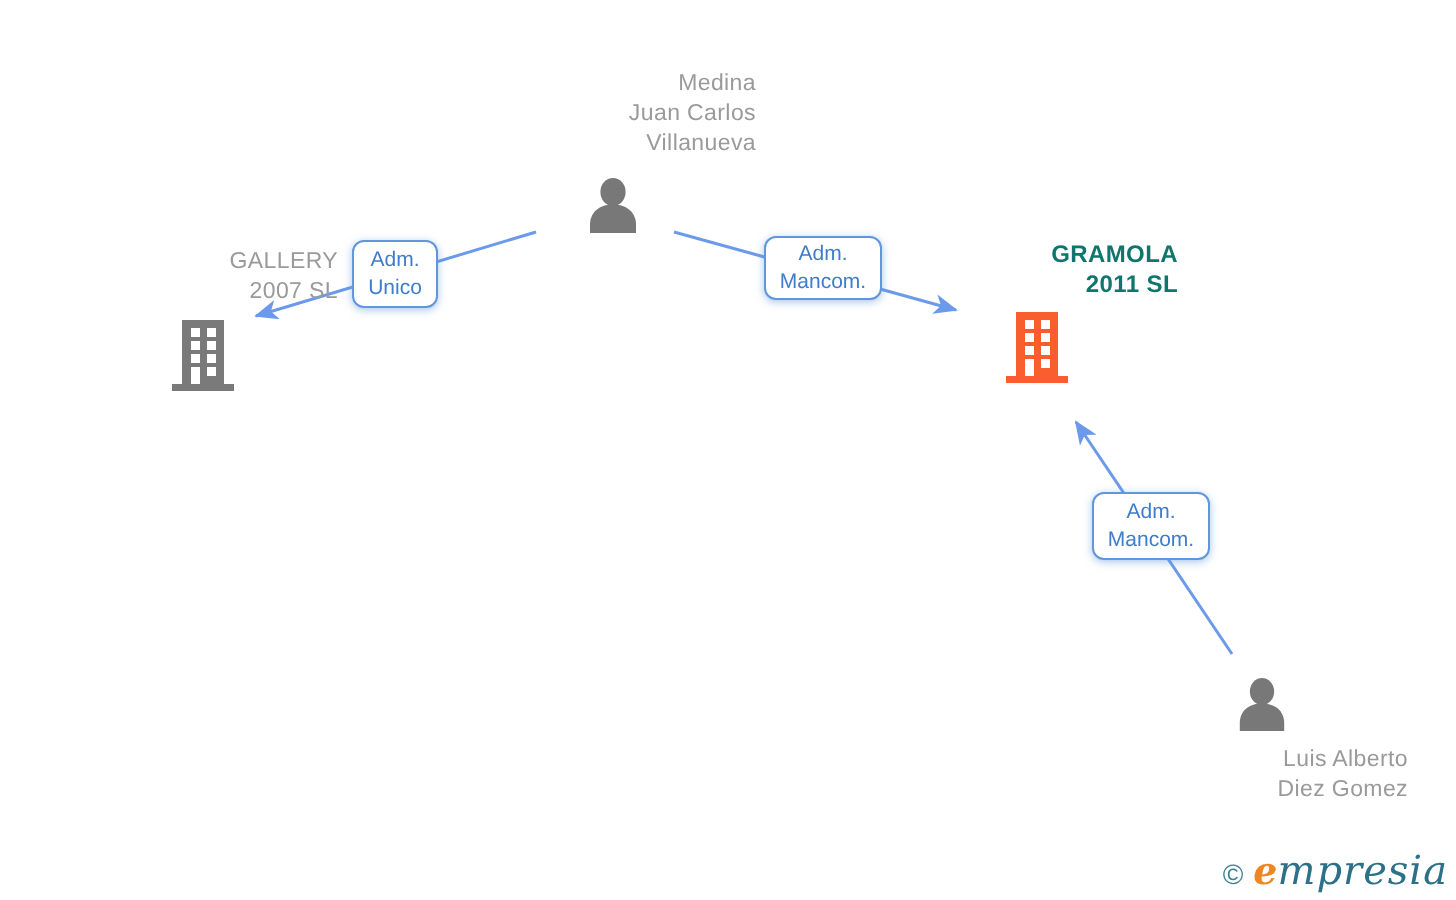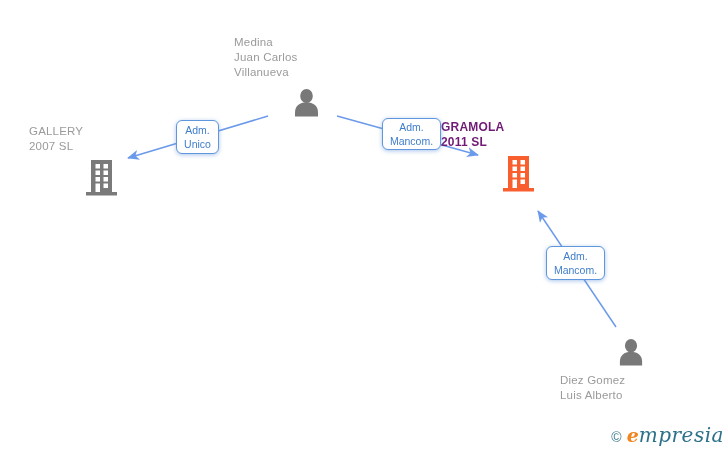--- a/index.html
+++ b/index.html
@@ -25,29 +25,29 @@
     stroke-width: 1.5;
     fill: none;
   }
 
   .node {
     position: absolute;
     z-index: 2;
     cursor: pointer;
   }
   .node-label {
-    text-align: left;
+    text-align: right;
     color: #9a9a9a;
     font-size: 11.5px;
     line-height: 15px;
     letter-spacing: 0.2px;
   }
   .node-label.bold {
     font-weight: bold;
-    color: #701a75;
+    color: #0f766e;
     font-size: 12px;
   }
   .icon-wrap { display: block; }
   .person-fill { fill: #787878; }
   .building-gray { fill: #7a7a7a; }
   .building-orange { fill: #f95f2e; }
 
   .edge-label {
     position: absolute;
     z-index: 3;
@@ -173,22 +173,22 @@
   </div>
 
   <div class="node" style="left:617px; top:339px;">
     <svg class="icon-wrap" width="28" height="28" viewBox="0 0 29 29">
       <ellipse class="person-fill" cx="14.5" cy="7" rx="6.3" ry="7"></ellipse>
       <path class="person-fill" d="M14.5 13.2 C7.3 13.2 3 17.4 3 23.4 L3 27.5 L26 27.5 L26 23.4 C26 17.4 21.7 13.2 14.5 13.2 Z"></path>
     </svg>
   </div>
   <div class="node" style="left:560px; top:373px; width:144px;">
     <div class="node-label">
+      <div>Luis Alberto</div>
       <div>Diez Gomez</div>
-      <div>Luis Alberto</div>
     </div>
   </div>
 
   <div class="edge-label" style="left:176px; top:120px; width:43px; height:34px;">
     <div>Adm.</div>
     <div>Unico</div>
   </div>
   <div class="edge-label" style="left:382px; top:118px; width:59px; height:32px;">
     <div>Adm.</div>
     <div>Mancom.</div>

